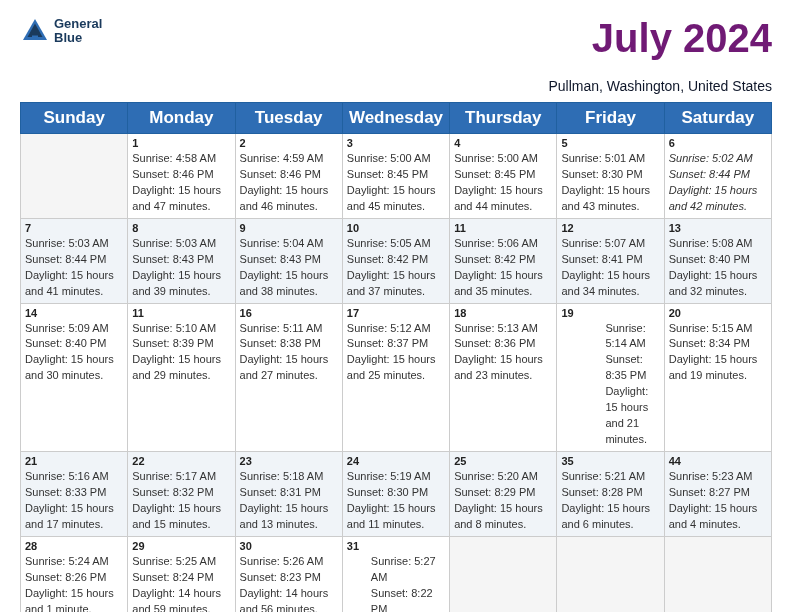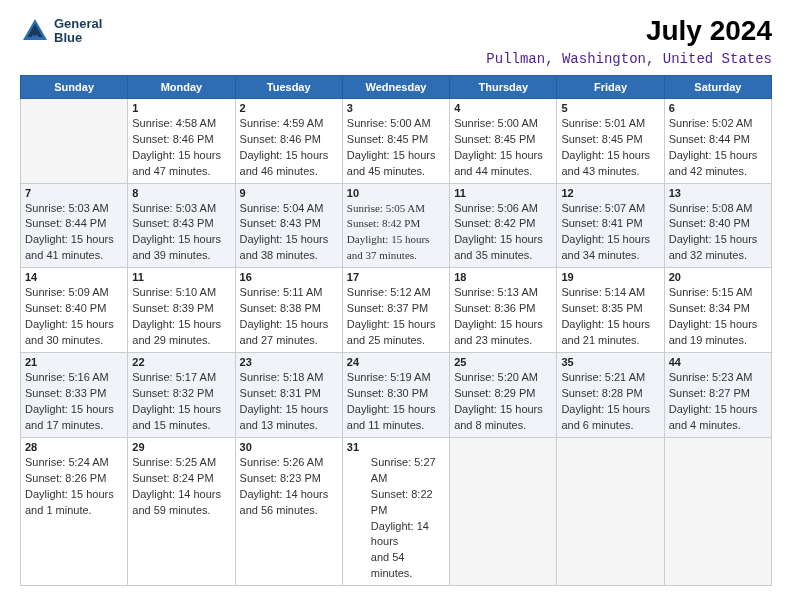--- a/index.html
+++ b/index.html
@@ -37,42 +37,41 @@
       line-height: 1.1;
     }
     .logo-icon {
       width: 30px;
       height: 30px;
     }
     .title-block {
       text-align: right;
     }
     .month-title {
-      font-size: 28px;
+      font-size: 40px;
       font-weight: bold;
-      color: #000000;
+      color: #701a75;
       line-height: 1.1;
     }
     .location {
       font-size: 14px;
-      color: #4c1d95;
-      margin-top: 4px;
-      font-family: Liberation Mono, monospace;
+      color: #0f172a;
+      margin-top: 18px;
     }
     .calendar {
       flex: 1;
       border: 1px solid #ccc;
       border-collapse: collapse;
       width: 100%;
       table-layout: fixed;
     }
     .calendar th {
       background: #2e6db4;
       color: #fff;
-      font-size: 11px;
+      font-size: 17px;
       font-weight: bold;
       padding: 5px 4px;
       text-align: center;
       border: 1px solid #2060a0;
     }
     .calendar td {
       vertical-align: top;
       border: 1px solid #ccc;
       padding: 3px 4px;
       font-size: 9.5px;
@@ -160,27 +159,27 @@
           <td>
             <span class="day-num">4</span>
             <div class="day-info" style="white-space: pre-line;">Sunrise: 5:00 AM
 Sunset: 8:45 PM
 Daylight: 15 hours
 and 44 minutes.</div>
           </td>
           <td>
             <span class="day-num">5</span>
             <div class="day-info" style="white-space: pre-line;">Sunrise: 5:01 AM
-Sunset: 8:45 PM
+Sunset: 8:30 PM
 Daylight: 15 hours
 and 43 minutes.</div>
           </td>
           <td>
             <span class="day-num">6</span>
-            <div class="day-info" style="white-space: pre-line;">Sunrise: 5:02 AM
+            <div class="day-info" style="white-space: pre-line; font-style: italic;">Sunrise: 5:02 AM
 Sunset: 8:44 PM
 Daylight: 15 hours
 and 42 minutes.</div>
           </td>
         </tr>
         <tr class="row-shaded">
           <td>
             <span class="day-num">7</span>
             <div class="day-info" style="white-space: pre-line;">Sunrise: 5:03 AM
 Sunset: 8:44 PM
@@ -196,21 +195,21 @@
           </td>
           <td>
             <span class="day-num">9</span>
             <div class="day-info" style="white-space: pre-line;">Sunrise: 5:04 AM
 Sunset: 8:43 PM
 Daylight: 15 hours
 and 38 minutes.</div>
           </td>
           <td>
             <span class="day-num">10</span>
-            <div class="day-info" style="white-space: pre-line; font-family: Liberation Serif, serif;">Sunrise: 5:05 AM
+            <div class="day-info" style="white-space: pre-line;">Sunrise: 5:05 AM
 Sunset: 8:42 PM
 Daylight: 15 hours
 and 37 minutes.</div>
           </td>
           <td>
             <span class="day-num">11</span>
             <div class="day-info" style="white-space: pre-line;">Sunrise: 5:06 AM
 Sunset: 8:42 PM
 Daylight: 15 hours
 and 35 minutes.</div>
@@ -261,21 +260,21 @@
           </td>
           <td>
             <span class="day-num">18</span>
             <div class="day-info" style="white-space: pre-line;">Sunrise: 5:13 AM
 Sunset: 8:36 PM
 Daylight: 15 hours
 and 23 minutes.</div>
           </td>
           <td>
             <span class="day-num">19</span>
-            <div class="day-info" style="white-space: pre-line;">Sunrise: 5:14 AM
+            <div class="day-info" style="white-space: pre-line; margin-left: 44px;">Sunrise: 5:14 AM
 Sunset: 8:35 PM
 Daylight: 15 hours
 and 21 minutes.</div>
           </td>
           <td>
             <span class="day-num">20</span>
             <div class="day-info" style="white-space: pre-line;">Sunrise: 5:15 AM
 Sunset: 8:34 PM
 Daylight: 15 hours
 and 19 minutes.</div>

